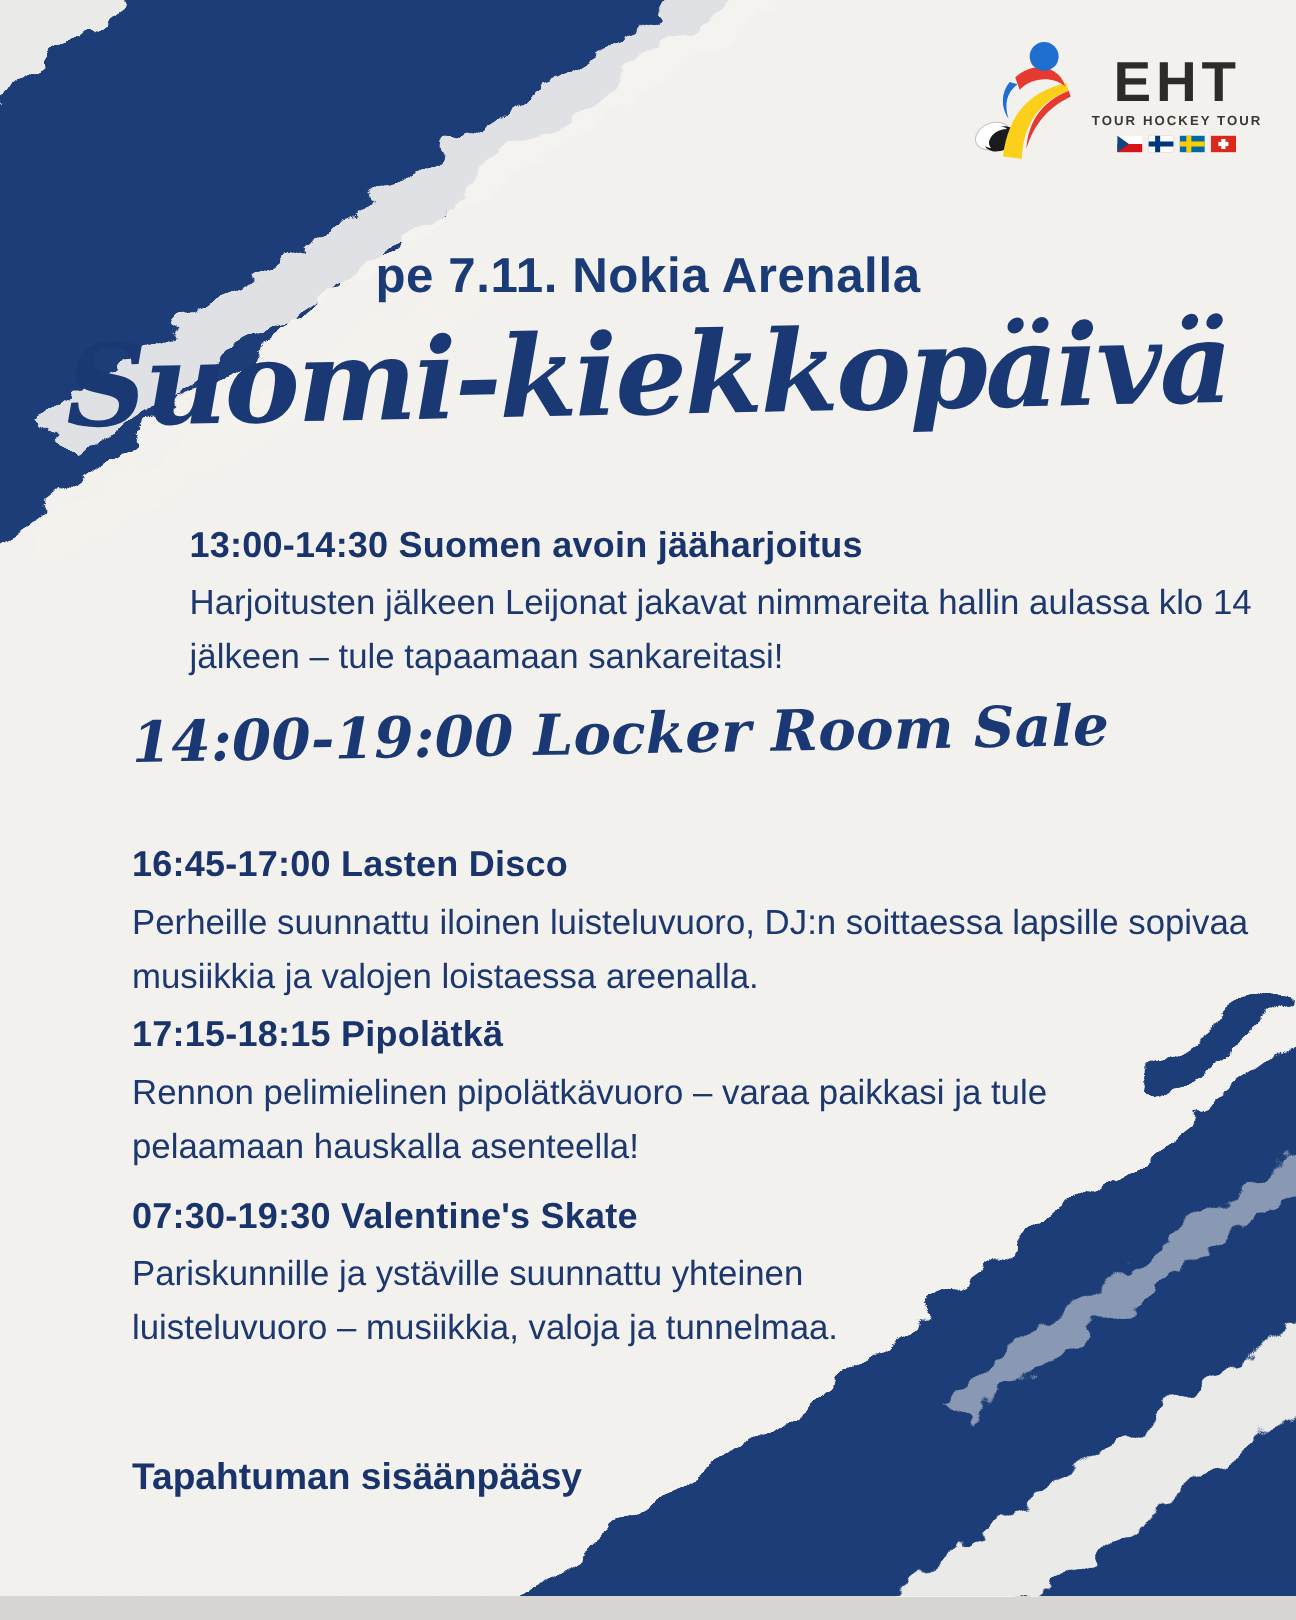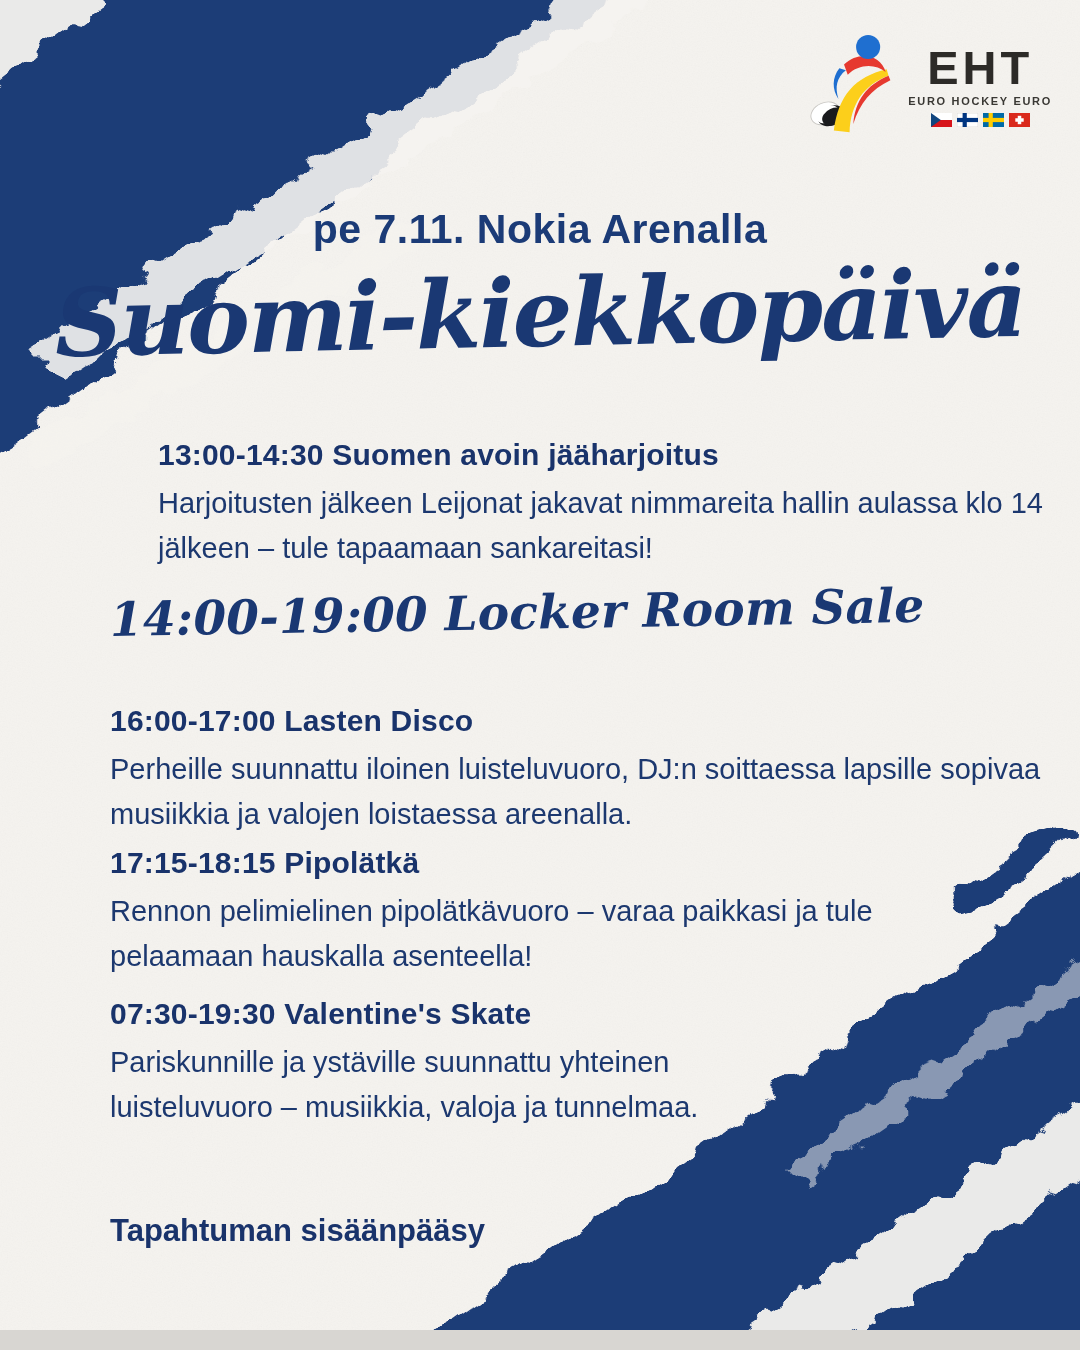--- a/index.html
+++ b/index.html
@@ -108,21 +108,21 @@
       <path d="M84 45 C 60 55 48 72 46 97 C 53 75 65 60 86 50 Z" fill="#e6392f"></path>
 
       <path d="M36 33 C 52 18 75 22 81 41 C 70 32 52 32 40 44 Z" fill="#e6392f"></path>
 
       <path d="M31 37 C 23 47 23 60 30 70 C 26 57 28 47 38 39 Z" fill="#1f6fd0"></path>
 
       <circle cx="62" cy="14" r="13" fill="#1f6fd0"></circle>
     </svg>
     <div class="logo-text">
       <div class="logo-wordmark">EHT</div>
-      <div class="logo-subtitle">EURO HOCKEY EURO</div>
+      <div class="logo-subtitle">TOUR HOCKEY TOUR</div>
       <div class="flags">
         <svg viewBox="0 0 30 20">
           <rect width="30" height="10" fill="#ffffff"></rect>
             <rect y="10" width="30" height="10" fill="#d7141a"></rect>
           <path d="M0 0 L14 10 L0 20 Z" fill="#11457e"></path>
         </svg>
         <svg viewBox="0 0 30 20">
           <rect width="30" height="20" fill="#ffffff" stroke="#d5d3cf" stroke-width="1"></rect>
           <rect x="8" width="6" height="20" fill="#003580"></rect>
             <rect y="7" width="30" height="6" fill="#003580"></rect>
@@ -147,21 +147,21 @@
   <section class="item s1">
     <h2>13:00-14:30 Suomen avoin jääharjoitus</h2>
     <p class="italic">Harjoitusten jälkeen Leijonat jakavat nimmareita hallin aulassa klo 14 jälkeen – tule tapaamaan sankareitasi!</p>
   </section>
 
   <section class="item s2">
     <h2 class="script-line">14:00-19:00 Locker Room Sale</h2>
   </section>
 
   <section class="item s3">
-    <h2>16:00-17:00 Lasten Disco</h2>
+    <h2>16:45-17:00 Lasten Disco</h2>
     <p class="italic">Perheille suunnattu iloinen luisteluvuoro, DJ:n soittaessa lapsille sopivaa musiikkia ja valojen loistaessa areenalla.</p>
   </section>
 
   <section class="item s4">
     <h2>17:15-18:15 Pipolätkä</h2>
     <p>Rennon pelimielinen pipolätkävuoro – varaa paikkasi ja tule pelaamaan hauskalla asenteella!</p>
   </section>
 
   <section class="item s5">
     <h2>07:30-19:30 Valentine's Skate</h2>

